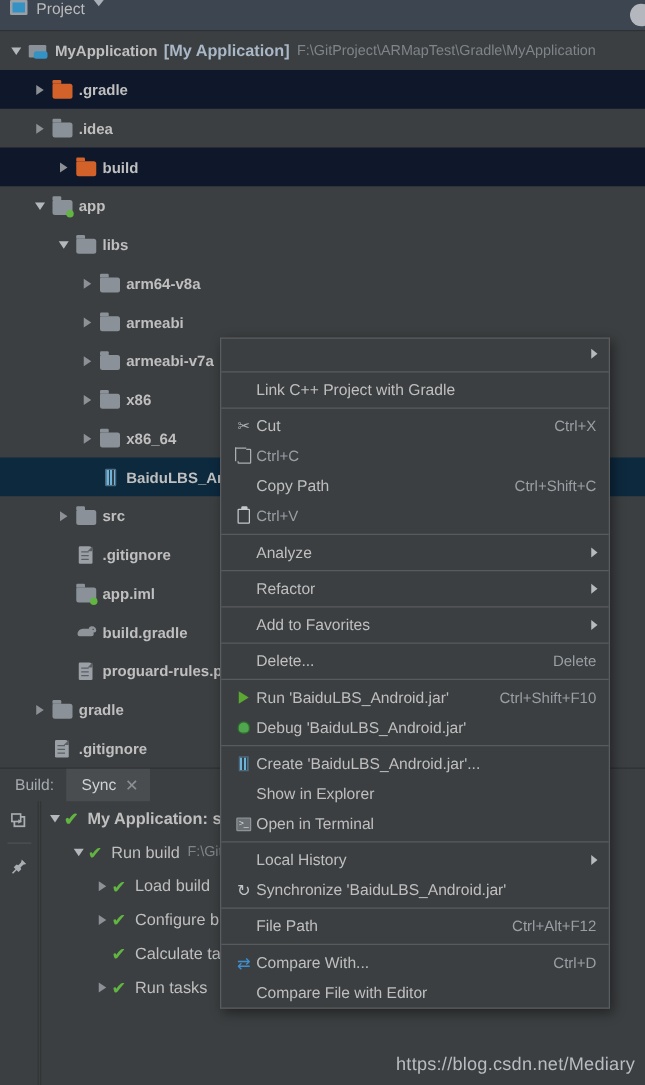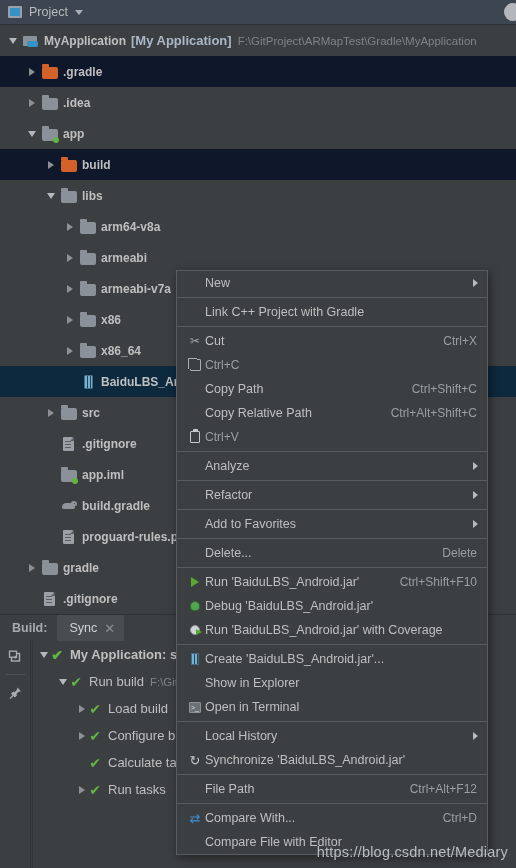--- a/index.html
+++ b/index.html
@@ -8,21 +8,21 @@
     background: #3c3f41;
     font-family: "Liberation Sans", sans-serif;
     overflow: hidden;
   }
   #root { position: relative; width: 516px; height: 868px; background: #3c3f41; }
 
   
   .tw-header {
     position: absolute; left: 0; top: 0; width: 516px; height: 25px;
     background: #3c4550; border-bottom: 1px solid #2e3134;
-    display: flex; align-items: center; padding-left: 8px;
+    display: flex; padding-left: 8px;
   }
   .tw-header .proj-icon {
     width: 14px; height: 12px; border: 2px solid #9aa0a6;
     background: #3592c4; border-radius: 1px; margin-right: 7px;
   }
   .tw-title { color: #bbbbbb; font-size: 12.5px; }
   .tw-caret {
     margin-left: 7px; width: 0; height: 0;
     border-left: 4.5px solid transparent; border-right: 4.5px solid transparent;
     border-top: 5px solid #a9afb6;
@@ -94,21 +94,21 @@
 
   .ic-jar { position: absolute; left: 4px; top: 1px; width: 9px; height: 14px;
     background: linear-gradient(90deg,#6fb4d8 0 2px,#2f3f4a 2px 3px,#6fb4d8 3px 5px,#2f3f4a 5px 6px,#6fb4d8 6px 9px);
     border: 1px solid #4b6b80; border-radius: 1px; }
 
   
   .build-panel { position: absolute; left: 0; top: 614px; width: 516px; height: 254px;
     background: #3c3f41; border-top: 1px solid #2e3134; }
   .build-tabs { position: absolute; left: 0; top: 0; height: 26px; width: 516px;
     display: flex; align-items: center; }
-  .build-label { color: #a5abb0; font-size: 12.5px; padding: 0 10px 0 12px; font-weight: bold; }
+  .build-label { color: #a5abb0; font-size: 12.5px; padding: 0 10px 0 12px; }
   .build-tab { height: 26px; display: flex; align-items: center; gap: 7px;
     padding: 0 9px 0 12px; background: #4a4d4f; color: #cfd3d6; font-size: 12.5px; }
   .tab-close { color: #8b9095; font-size: 13px; }
   .build-side { position: absolute; left: 0; top: 26px; width: 31px; bottom: 0;
     background: #3c3f41; border-right: 1px solid #323537; }
   .side-btn { width: 31px; height: 30px; display: flex; align-items: center; justify-content: center; }
   .side-div { width: 19px; height: 1px; background: #4e5254; margin: 3px auto; }
   .build-tree { position: absolute; left: 32px; top: 26px; right: 0; bottom: 0;
     border-left: 1px solid #323537; }
   .brow { height: 27px; display: flex; align-items: center; white-space: nowrap;
@@ -195,35 +195,35 @@
         <span class="label">.gradle</span>
       </div>
       <div class="row">
         <span class="indent" style="width: 25px;"></span>
         <span class="arrow closed"></span>
         <span class="ico">
           <span class="ic-folder"></span>
         </span>
         <span class="label">.idea</span>
       </div>
+      <div class="row excluded">
+        <span class="indent" style="width: 44px;"></span>
+        <span class="arrow closed"></span>
+        <span class="ico">
+          <span class="ic-folder-o"></span>
+        </span>
+        <span class="label">build</span>
+      </div>
       <div class="row">
         <span class="indent" style="width: 25px;"></span>
         <span class="arrow open"></span>
         <span class="ico">
           <span class="ic-module"></span>
         </span>
         <span class="label">app</span>
-      </div>
-      <div class="row excluded">
-        <span class="indent" style="width: 44px;"></span>
-        <span class="arrow closed"></span>
-        <span class="ico">
-          <span class="ic-folder-o"></span>
-        </span>
-        <span class="label">build</span>
       </div>
       <div class="row">
         <span class="indent" style="width: 44px;"></span>
         <span class="arrow open"></span>
         <span class="ico">
           <span class="ic-folder"></span>
         </span>
         <span class="label">libs</span>
       </div>
       <div class="row">
@@ -409,21 +409,20 @@
           <span class="arrow closed"></span>
           <span class="chk">✔</span>
           <span>Run tasks</span>
         </div>
       </div>
   </div>
 
   <div class="ctx" id="ctx">
       <div class="mi">
         <span class="mic"></span>
-        <span class="mtext">New</span>
         <span class="msub"></span>
       </div>
       <div class="msep"></div>
       <div class="mi">
         <span class="mic"></span>
         <span class="mtext">Link C++ Project with Gradle</span>
       </div>
       <div class="msep"></div>
       <div class="mi">
         <span class="mic">
@@ -437,25 +436,20 @@
           <span class="g g-copy"></span>
         </span>
         <span class="macc">Ctrl+C</span>
       </div>
       <div class="mi">
         <span class="mic"></span>
         <span class="mtext">Copy Path</span>
         <span class="macc">Ctrl+Shift+C</span>
       </div>
       <div class="mi">
-        <span class="mic"></span>
-        <span class="mtext">Copy Relative Path</span>
-        <span class="macc">Ctrl+Alt+Shift+C</span>
-      </div>
-      <div class="mi">
         <span class="mic">
           <span class="g g-paste"></span>
         </span>
         <span class="macc">Ctrl+V</span>
       </div>
       <div class="msep"></div>
       <div class="mi">
         <span class="mic"></span>
         <span class="mtext">Analyze</span>
         <span class="msub"></span>
@@ -485,26 +479,20 @@
         </span>
         <span class="mtext">Run 'BaiduLBS_Android.jar'</span>
         <span class="macc">Ctrl+Shift+F10</span>
       </div>
       <div class="mi">
         <span class="mic">
           <span class="g g-debug"></span>
         </span>
         <span class="mtext">Debug 'BaiduLBS_Android.jar'</span>
       </div>
-      <div class="mi">
-        <span class="mic">
-          <span class="g g-cov"></span>
-        </span>
-        <span class="mtext">Run 'BaiduLBS_Android.jar' with Coverage</span>
-      </div>
       <div class="msep"></div>
       <div class="mi">
         <span class="mic">
           <span class="g g-jar"></span>
         </span>
         <span class="mtext">Create 'BaiduLBS_Android.jar'...</span>
       </div>
       <div class="mi">
         <span class="mic"></span>
         <span class="mtext">Show in Explorer</span>

